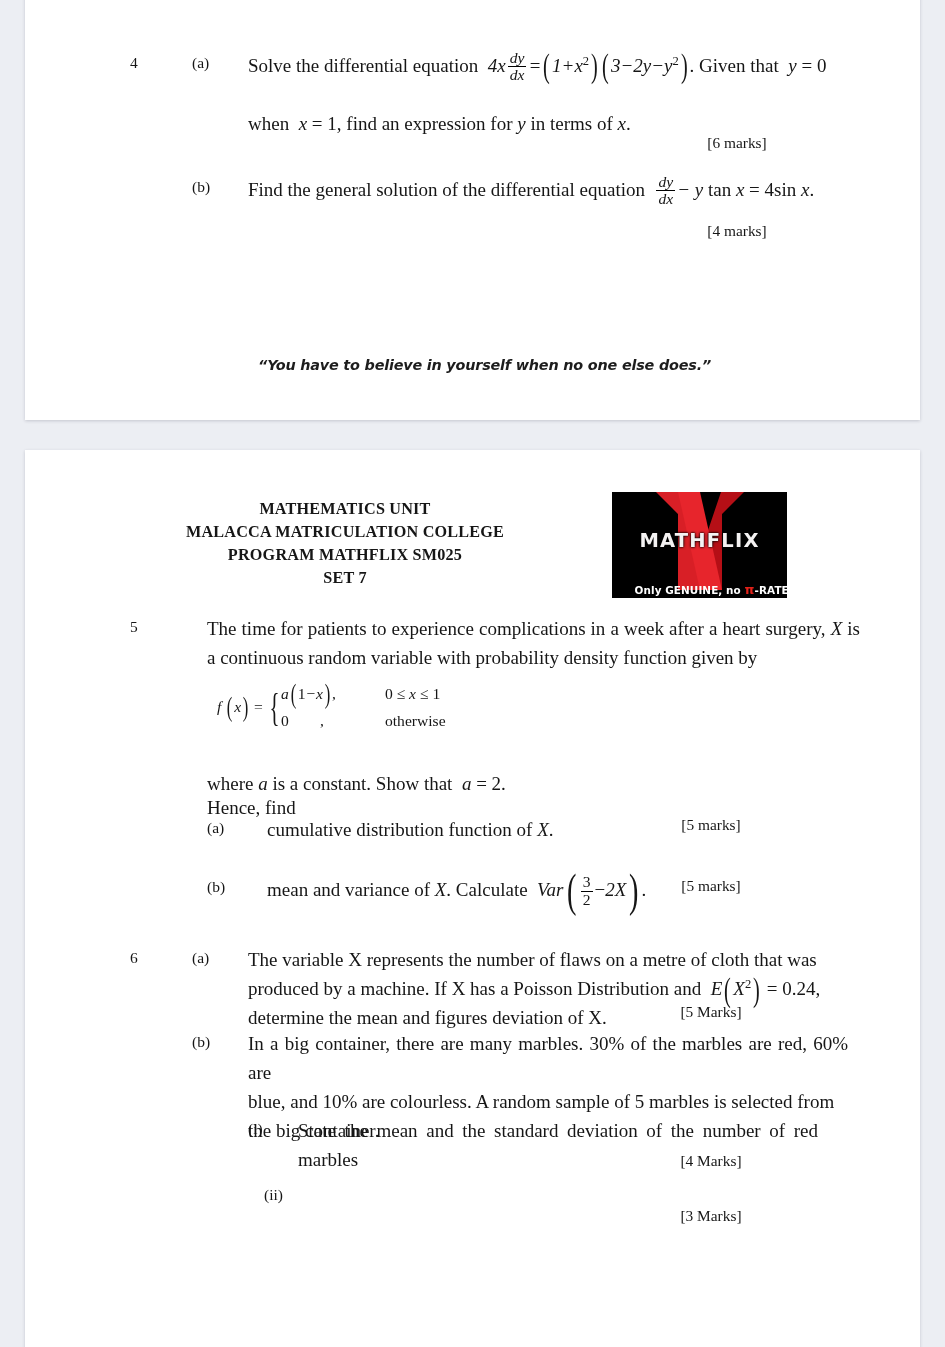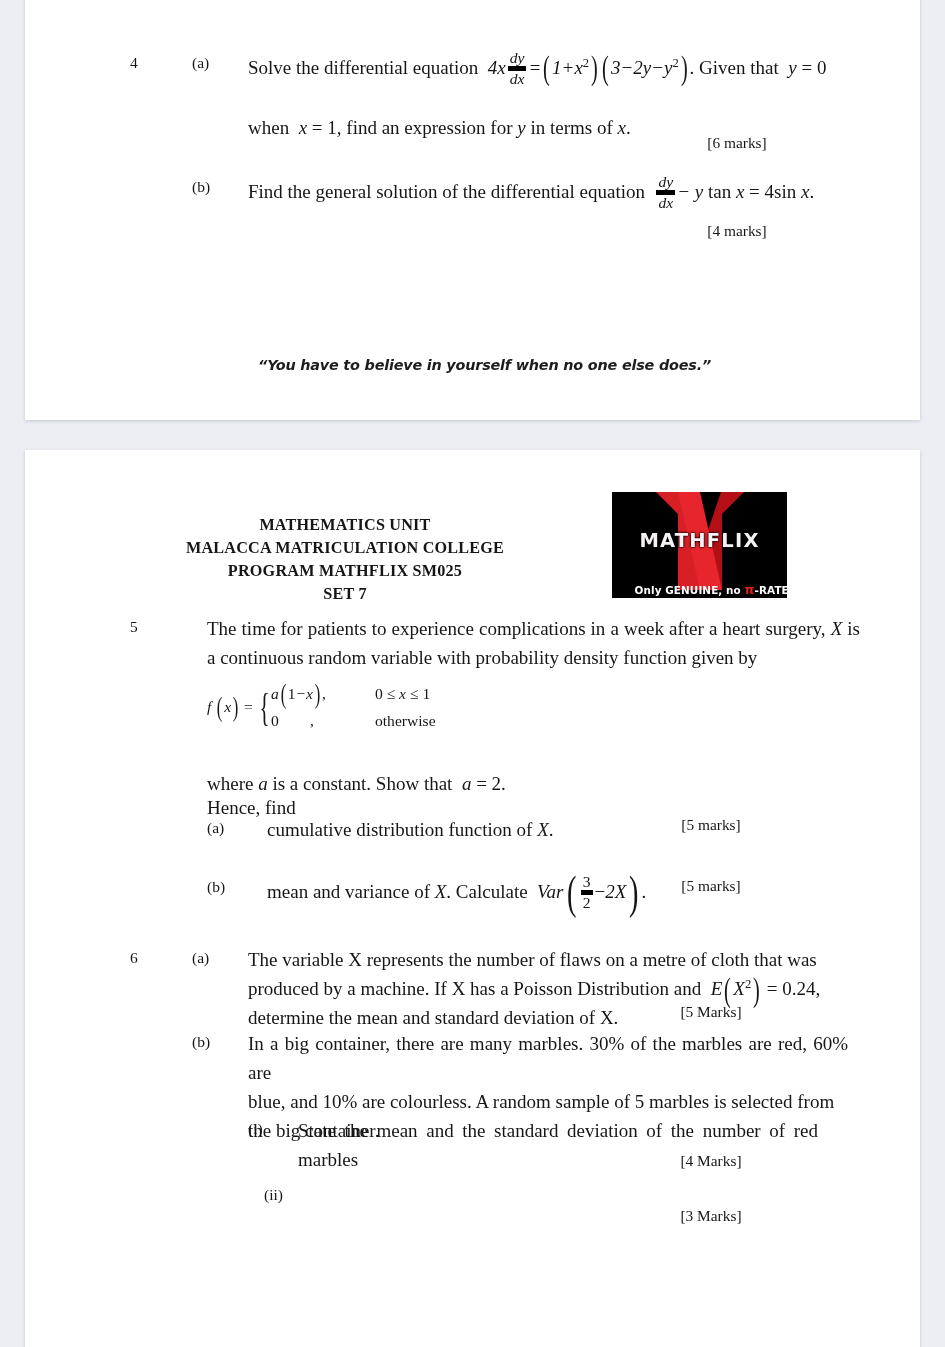--- a/index.html
+++ b/index.html
@@ -74,21 +74,21 @@
     display: inline-block;
     vertical-align: middle;
     text-align: center;
     font-size: 0.82em;
     line-height: 1.04;
     margin: 0 2px;
     position: relative;
     top: -1px;
   }
   .frac .num { display: block; padding: 0 2px; }
-  .frac .den { display: block; border-top: 5px solid #000000; padding: 0 2px; }
+  .frac .den { display: block; border-top: 1px solid #000000; padding: 0 2px; }
 
   .bigparen {
     display: inline-block;
     font-size: 1.72em;
     font-style: normal;
     vertical-align: middle;
     transform: scaleX(0.62);
     line-height: 0.75;
     position: relative;
     top: -1px;
@@ -227,21 +227,21 @@
     <div class="marks" style="left:612px; top:684px; width:200px;">[4 marks]</div>
 
     <div class="quote" style="top:819px;margin-left:12px;">“You have to believe in yourself when no one else does.”</div>
 
   </div>
 </div>
 
 <div class="page" id="page-bottom">
   <div class="sheet-inner">
 
-    <div class="hdr" style="top:48px;margin-top:16px;">
+    <div class="hdr" style="top:48px;">
       <div>MATHEMATICS UNIT</div>
       <div>MALACCA MATRICULATION COLLEGE</div>
       <div>PROGRAM MATHFLIX SM025</div>
       <div>SET 7</div>
     </div>
 
     <div class="logo" style="left:587px; top:42px; width:175px; height:106px;">
       <svg class="bigM" viewBox="0 0 104 98">
         <polygon points="8,0 31,0 52,62 52,98 30,98 30,22" fill="#d81f26"></polygon>
         <polygon points="96,0 73,0 52,62 52,98 74,98 74,22" fill="#b50f16"></polygon>
@@ -254,21 +254,21 @@
     <div class="qrow" style="left:105px; top:165px; width:730px;">
       <div class="qnum" style="width:77px; flex:0 0 77px;">5</div>
       <div class="qbody" style="width:655px;">
         <span>The time for patients to experience complications in a week after a heart surgery,</span>
         <span class="mth">X</span>
         <span>is</span>
         <span>a continuous random variable with probability density function given by</span>
       </div>
     </div>
 
-    <div class="piecewise" style="left:182px; top:235px;">
+    <div class="piecewise" style="left:192px; top:235px;">
       <span class="pw-lhs"><span class="mth">f</span> <span class="bigparen">(</span><span class="mth">x</span><span class="bigparen">)</span> <span class="mup">=</span></span>
       <span class="pw-brace">{</span>
       <span class="pw-rows">
         <span class="pw-row">
           <span class="pw-c1 mth"><span class="mth">a</span><span class="bigparen">(</span><span class="mup">1</span>−<span class="mth">x</span><span class="bigparen">)</span><span class="mup">,</span></span>
           <span class="pw-c2 mth"><span class="mup">0 ≤ </span>x<span class="mup"> ≤ 1</span></span>
         </span>
         <span class="pw-row">
           <span class="pw-c1">0&nbsp;&nbsp;&nbsp;&nbsp;&nbsp;&nbsp;&nbsp;&nbsp;,</span>
           <span class="pw-c2">otherwise</span>
@@ -307,21 +307,21 @@
 
     <div class="qrow" style="left:105px; top:496px; width:730px;">
       <div class="qnum">6</div>
       <div class="qlet">(a)</div>
       <div class="qbody" style="width:600px;">
         <div>The variable X represents the number of flaws on a metre of cloth that was</div>
         <div>
           <span>produced by a machine. If X has a Poisson Distribution and</span>
           <span class="mth">&nbsp;E<span class="bigparen">(</span>X<sup class="exn">2</sup><span class="bigparen">)</span><span class="mup"> = 0.24</span></span><span>,</span>
         </div>
-        <div>determine the mean and standard deviation of X.</div>
+        <div>determine the mean and figures deviation of X.</div>
       </div>
     </div>
     <div class="marks" style="left:586px; top:553px; width:200px;">[5 Marks]</div>
 
     <div class="qrow" style="left:105px; top:580px; width:730px;">
       <div class="qnum"></div>
       <div class="qlet">(b)</div>
       <div class="qbody" style="width:600px;">
         <div>In a big container, there are many marbles. 30% of the marbles are red, 60% are</div>
         <div>blue, and 10% are colourless. A random sample of 5 marbles is selected from</div>

